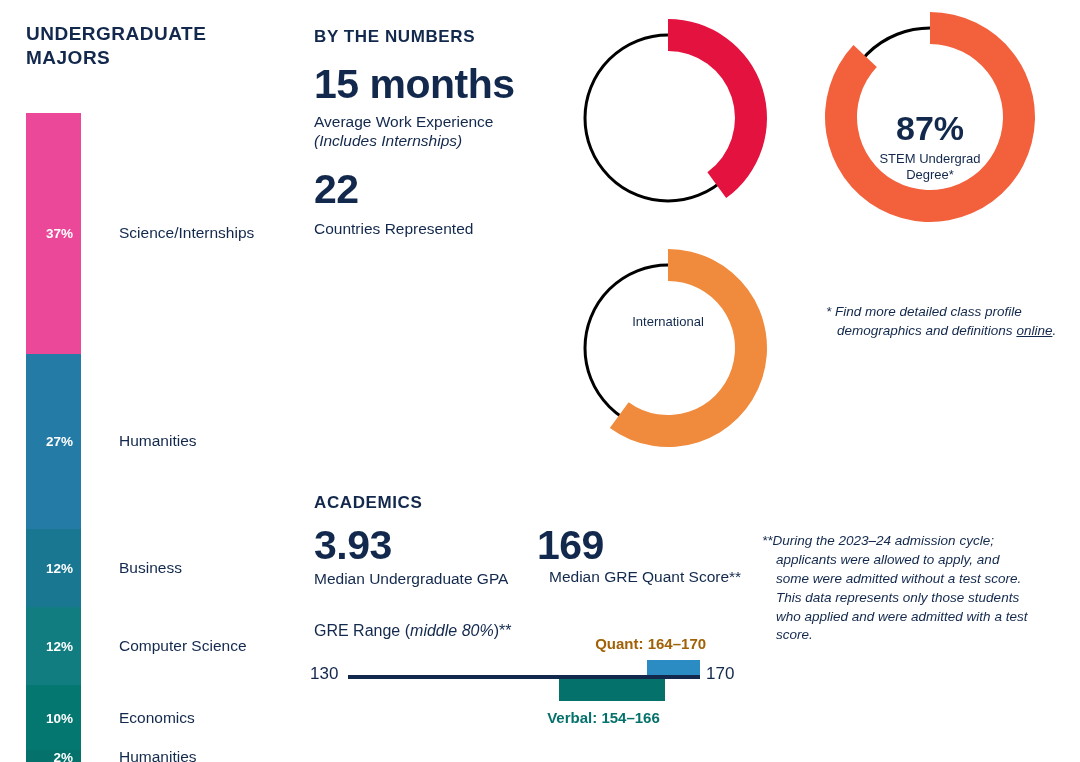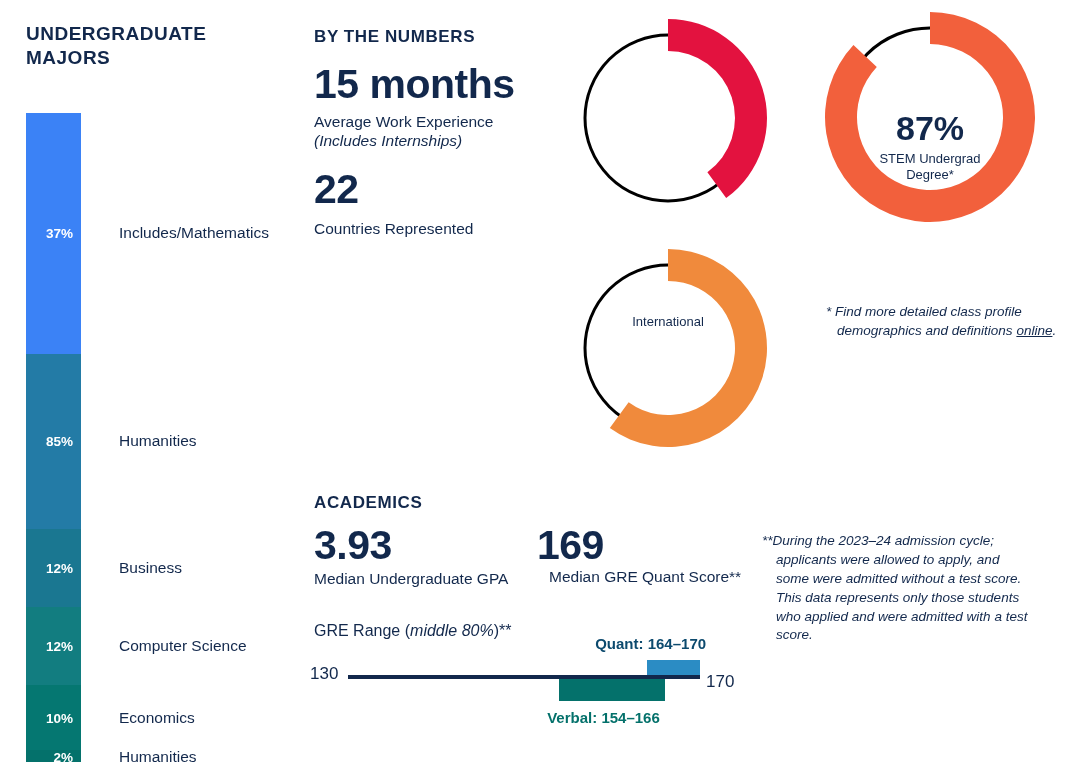--- a/index.html
+++ b/index.html
@@ -91,46 +91,46 @@
   .gre-num{position:absolute;left:537px;top:524px;}
   .gre-cap{position:absolute;left:537px;top:568px;margin-left:12px;}
 
   .gre-range-label{position:absolute;left:314px;top:622px;font-size:16px;}
   .gre-chart{position:absolute;left:310px;top:650px;width:430px;height:80px;}
   .axis-line{
     position:absolute;left:38px;top:25px;width:352px;height:4px;
     background:#12284c;
   }
   .axis-min{position:absolute;left:0px;top:14px;font-size:17px;color:#12284c;}
-  .axis-max{position:absolute;left:396px;top:22px;font-size:17px;color:#12284c;}
+  .axis-max{position:absolute;left:396px;top:14px;font-size:17px;color:#12284c;}
   .quant-bar{position:absolute;height:15px;background:#2b8cc4;}
   .verbal-bar{position:absolute;height:22px;background:#04716b;}
   .quant-legend{
     position:absolute;font-size:15px;font-weight:bold;color:#2b8cc4;
     white-space:nowrap;
   }
   .verbal-legend{
     position:absolute;font-size:15px;font-weight:bold;color:#04716b;
     white-space:nowrap;
   }
 </style>
 </head>
 <body>
 
 <div class="page">
 
   <div class="majors-title">UNDERGRADUATE MAJORS</div>
 
   <div class="bar-wrap" id="majors-bar">
-      <div class="bar-seg" style="height: 240.5px; background: #3b82f6;">
+      <div class="bar-seg" style="height: 240.5px; background: #ec4899;">
         <div class="bar-pct" style="top: 120.25px;">37%</div>
-        <div class="bar-label" style="top: 120.25px;">Includes/Mathematics</div>
+        <div class="bar-label" style="top: 120.25px;">Science/Internships</div>
       </div>
       <div class="bar-seg" style="height: 175.5px; background: rgb(35, 123, 166);">
-        <div class="bar-pct" style="top: 87.75px;">85%</div>
+        <div class="bar-pct" style="top: 87.75px;">27%</div>
         <div class="bar-label" style="top: 87.75px;">Humanities</div>
       </div>
       <div class="bar-seg" style="height: 78px; background: rgb(26, 119, 145);">
         <div class="bar-pct" style="top: 39px;">12%</div>
         <div class="bar-label" style="top: 39px;">Business</div>
       </div>
       <div class="bar-seg" style="height: 78px; background: rgb(18, 125, 128);">
         <div class="bar-pct" style="top: 39px;">12%</div>
         <div class="bar-label" style="top: 39px;">Computer Science</div>
       </div>
@@ -203,21 +203,21 @@
   </div>
 
   <div class="gre-chart">
     <div class="axis-min">130</div>
     <div class="axis-line"></div>
     <div class="axis-max">170</div>
 
     <div class="quant-bar" id="quant-bar" style="left: 337.2px; width: 52.8px; top: 10px; background: rgb(43, 140, 196);"></div>
     <div class="verbal-bar" id="verbal-bar" style="left: 249.2px; width: 105.6px; top: 29px; background: rgb(4, 113, 107);"></div>
 
-    <div class="quant-legend" id="quant-legend" style="left: 285.2px; top: -15px; color: #0c4a6e;">Quant: 164–170</div>
+    <div class="quant-legend" id="quant-legend" style="left: 285.2px; top: -15px; color: #a16207;">Quant: 164–170</div>
     <div class="verbal-legend" id="verbal-legend" style="left: 237.2px; top: 59px; color: rgb(4, 113, 107);">Verbal: 154–166</div>
   </div>
 
   <div class="footnote" id="footnote-testscore">
     <span class="fn-indent">**During the 2023–24 admission cycle; applicants were allowed to apply, and some were admitted without a test score. This data represents only those students who applied and were admitted with a test score.</span>
   </div>
 
 </div>
 
 </body></html>

